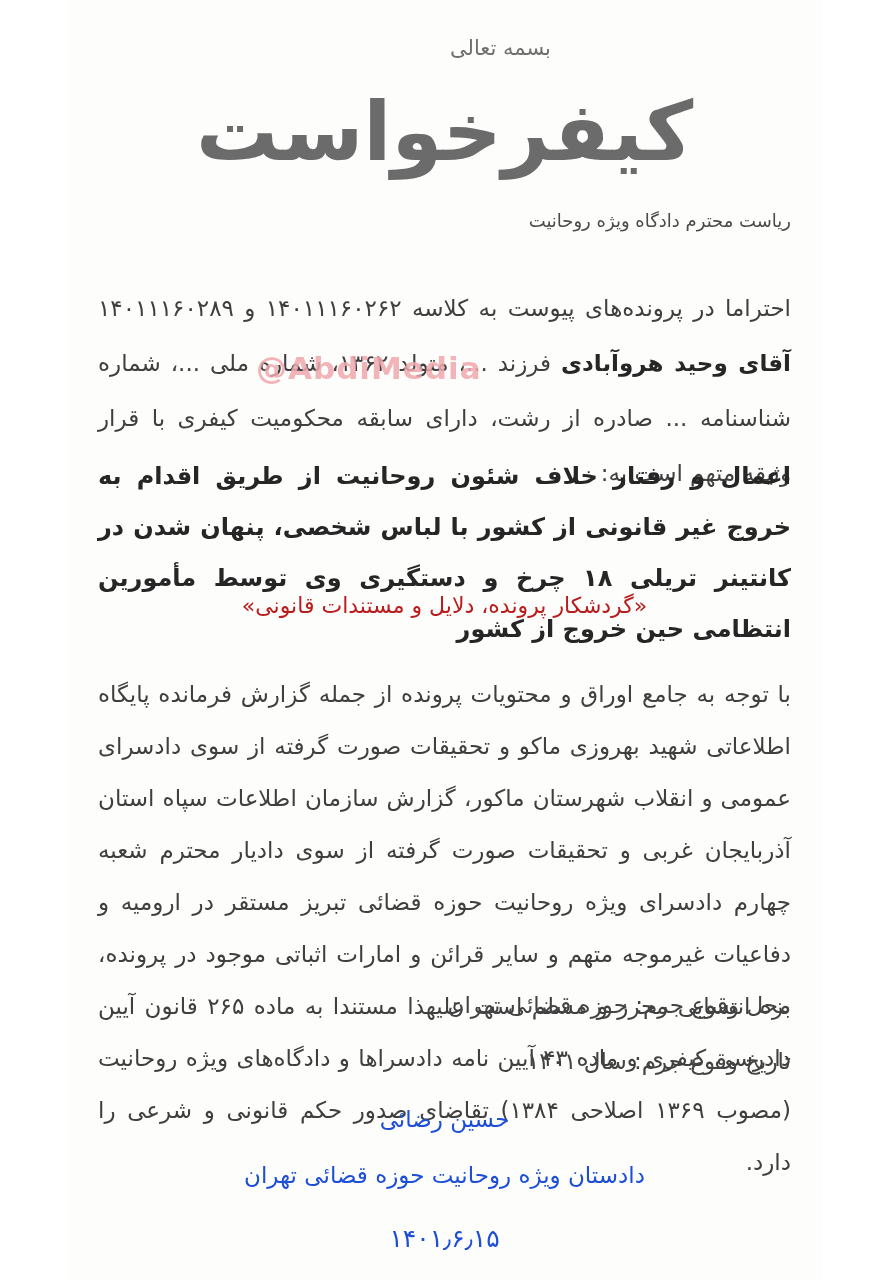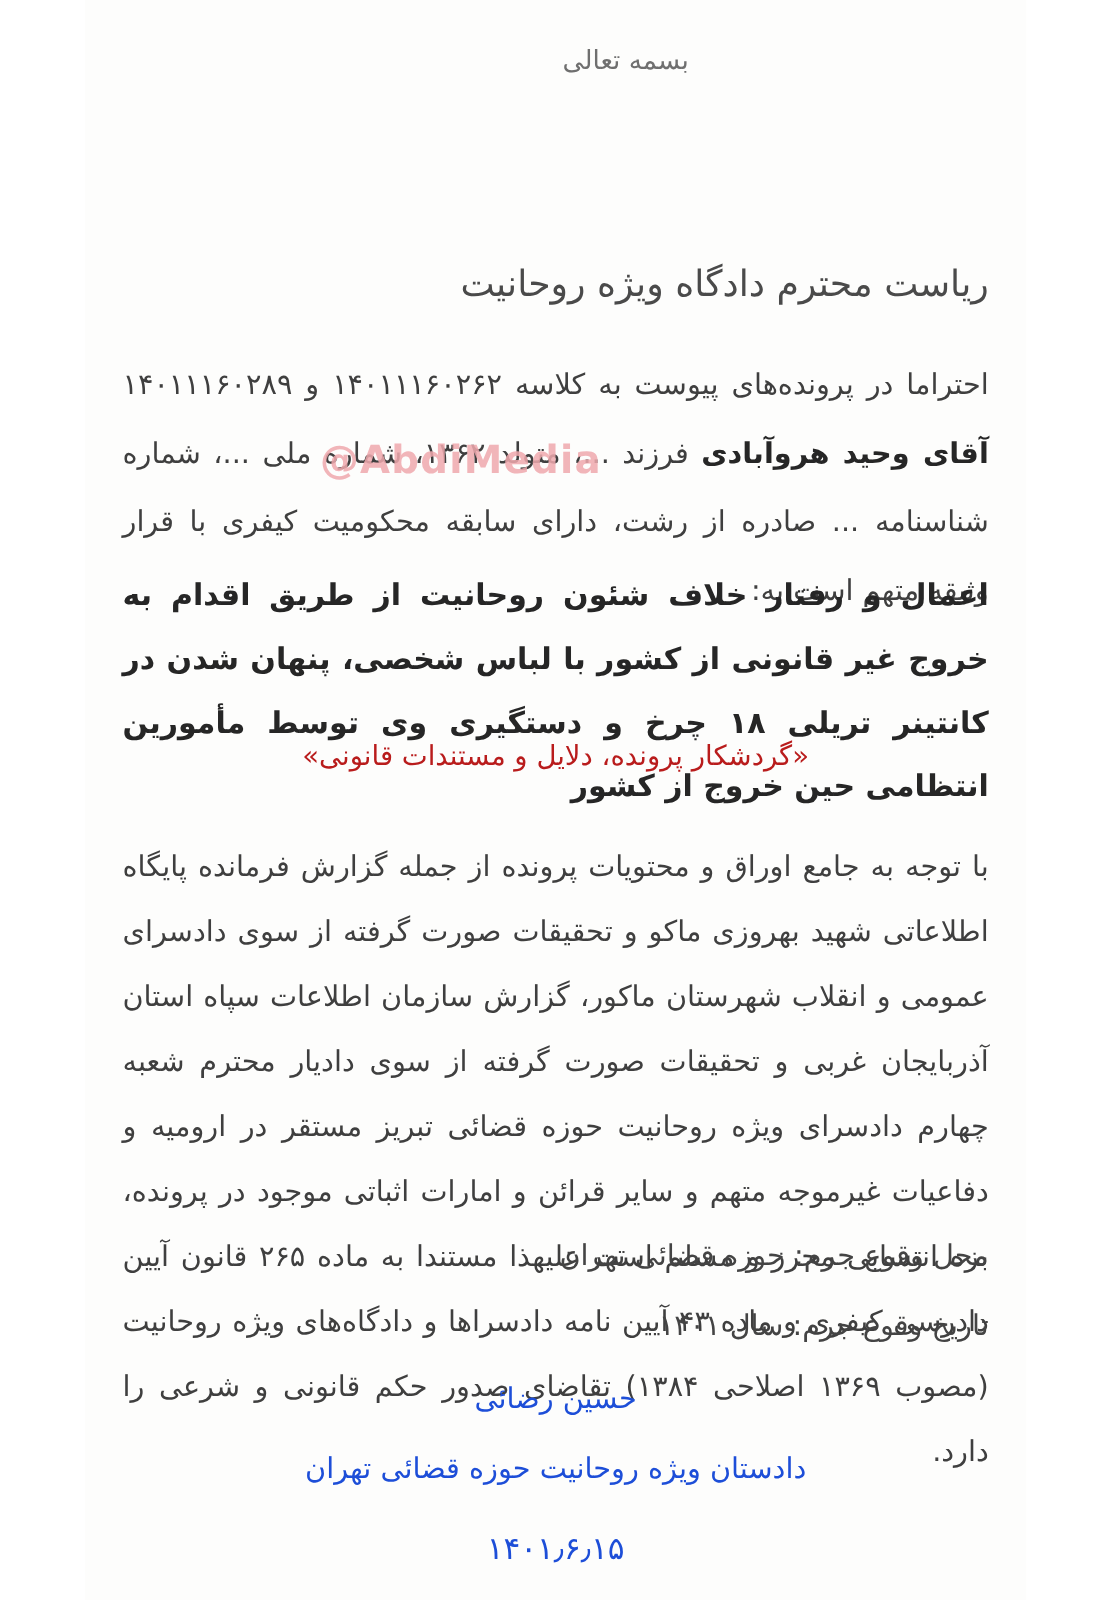--- a/index.html
+++ b/index.html
@@ -37,21 +37,21 @@
     font-size: 82px;
     line-height: 120px;
     font-weight: 900;
     color: #6b6b6b;
     letter-spacing: 1px;
   }
   .salutation {
     top: 210px;
     right: 30px;
     left: 30px;
-    font-size: 29px;
+    font-size: 18px;
     color: #4a4a4a;
   }
   .para {
     right: 30px;
     left: 30px;
     text-align: justify;
     font-size: 23px;
     line-height: 55px;
     color: #3f3f3f;
   }
@@ -111,20 +111,21 @@
     font-family: "DejaVu Sans", sans-serif;
   }
 </style>
 </head>
 <body>
 
 <div id="doc">
 
   <div class="abs bismillah">بسمه تعالی</div>
 
+  <div class="abs doc-title">کیفرخواست</div>
 
   <div class="abs salutation">ریاست محترم دادگاه ویژه روحانیت</div>
 
   <p class="abs para intro"><span>احتراما در پرونده‌های پیوست به کلاسه ۱۴۰۱۱۱۶۰۲۶۲ و ۱۴۰۱۱۱۶۰۲۸۹ </span><span class="bold-name">آقای وحید هروآبادی</span><span> فرزند ...، متولد ۱۳۶۲، شماره ملی ...، شماره شناسنامه ... صادره از رشت، دارای سابقه محکومیت کیفری با قرار وثیقه متهم است به:</span></p>
 
   <p class="abs para charge">اعمال و رفتار خلاف شئون روحانیت از طریق اقدام به خروج غیر قانونی از کشور با لباس شخصی، پنهان شدن در کانتینر تریلی ۱۸ چرخ و دستگیری وی توسط مأمورین انتظامی حین خروج از کشور</p>
 
   <div class="abs section-heading">«گردشکار پرونده، دلایل و مستندات قانونی»</div>
 
   <p class="abs para body-para">با توجه به جامع اوراق و محتویات پرونده از جمله گزارش فرمانده پایگاه اطلاعاتی شهید بهروزی ماکو و تحقیقات صورت گرفته از سوی دادسرای عمومی و انقلاب شهرستان ماکور، گزارش سازمان اطلاعات سپاه استان آذربایجان غربی و تحقیقات صورت گرفته از سوی دادیار محترم شعبه چهارم دادسرای ویژه روحانیت حوزه قضائی تبریز مستقر در ارومیه و دفاعیات غیرموجه متهم و سایر قرائن و امارات اثباتی موجود در پرونده، بزه انتسابی محرز و مسلم است علیهذا مستندا به ماده ۲۶۵ قانون آیین دادرسی کیفری و ماده ۴۳ آیین نامه دادسراها و دادگاه‌های ویژه روحانیت (مصوب ۱۳۶۹ اصلاحی ۱۳۸۴) تقاضای صدور حکم قانونی و شرعی را دارد.</p>

